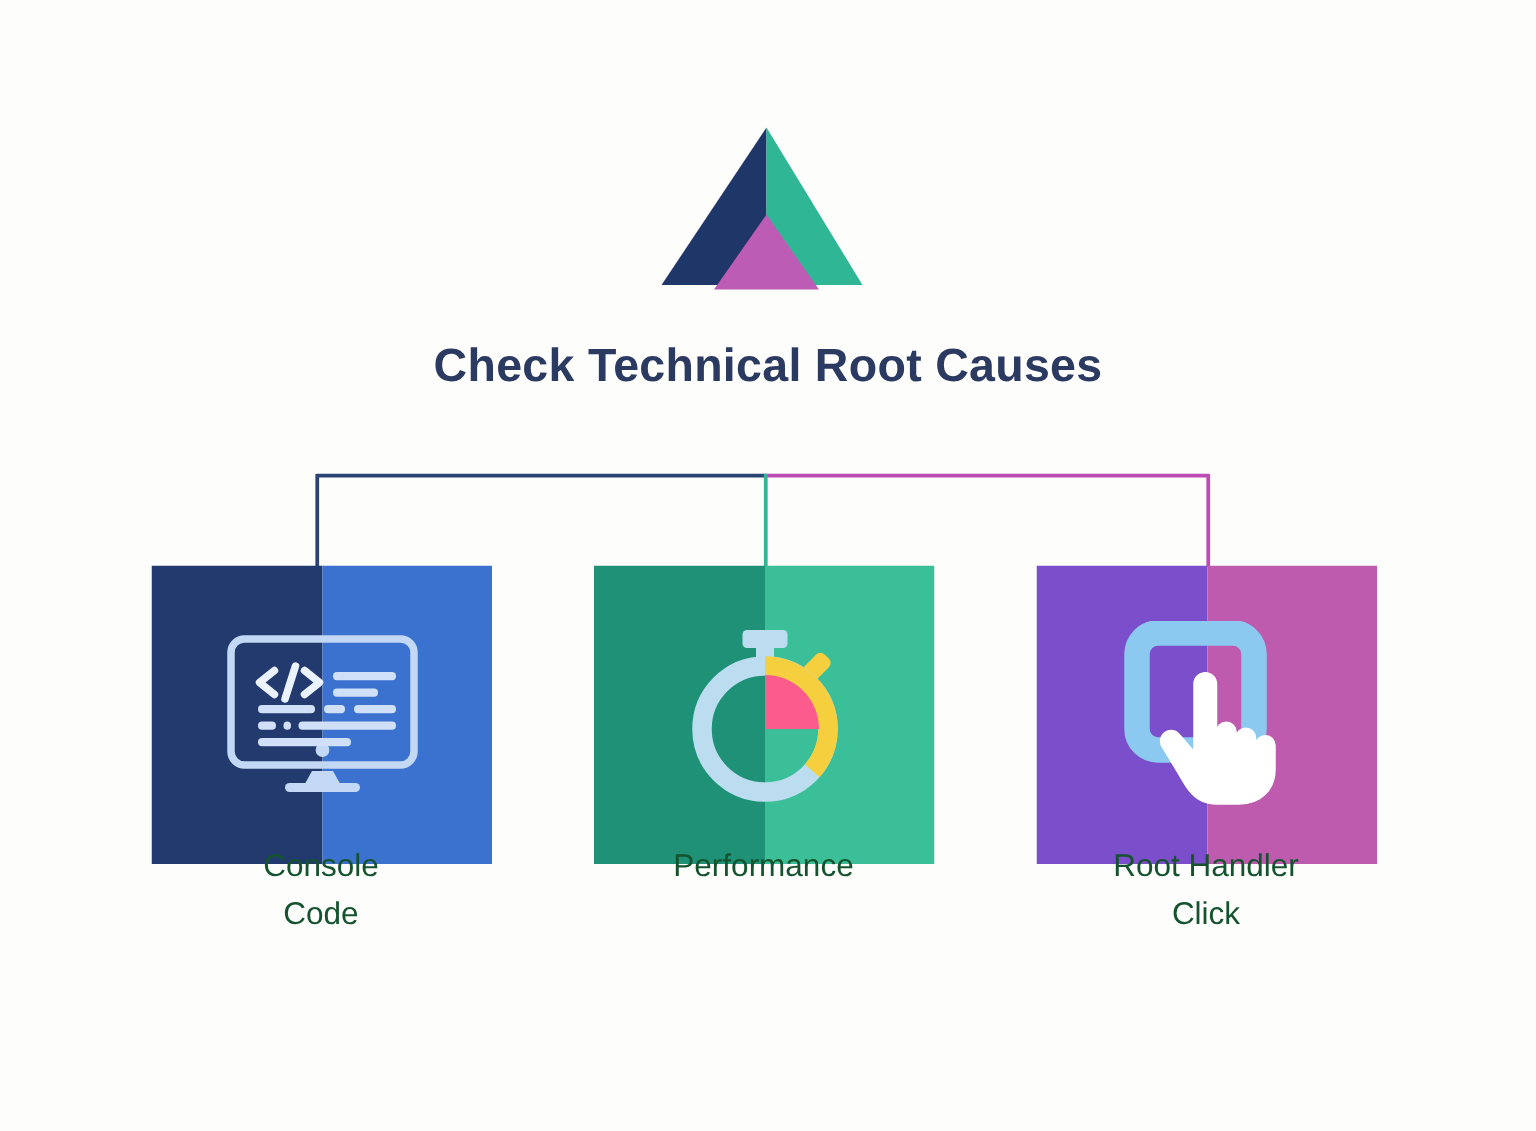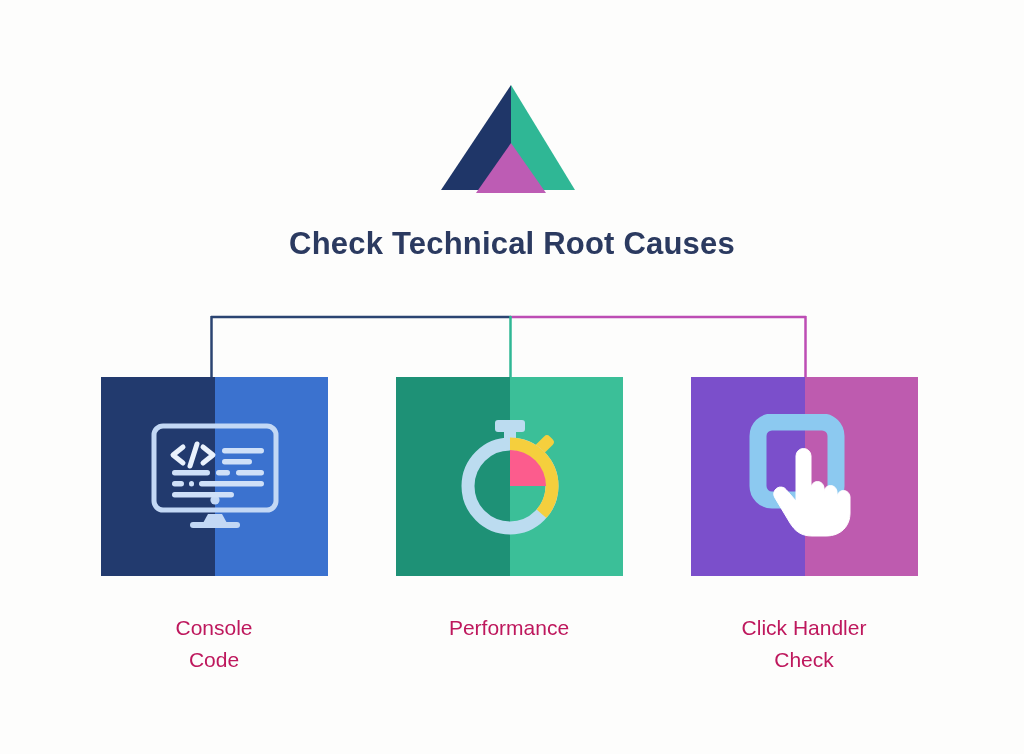--- a/index.html
+++ b/index.html
@@ -83,26 +83,26 @@
     height: 100%;
     display: flex;
     align-items: center;
     justify-content: center;
   }
   .icon-wrap svg { display: block; }
 
   
   .card-label {
     position: absolute;
-    top: 612px;
+    top: 562px;
     width: 280px;
     text-align: center;
     font-size: 21px;
     line-height: 32px;
-    color: #be185d;
+    color: #14532d;
     font-weight: normal;
   }
   .label-1 { left: 74px; }
   .label-2 { left: 369px; }
   .label-3 { left: 664px; }
   .card-label .l2 { display: block; }
 </style>
 </head>
 <body>
 
@@ -219,17 +219,17 @@
   <div class="card-label label-1">
     <span>Console</span>
     <span class="l2">Code</span>
   </div>
 
   <div class="card-label label-2">
     <span>Performance</span>
   </div>
 
   <div class="card-label label-3">
-    <span>Click Handler</span>
-    <span class="l2">Check</span>
+    <span>Root Handler</span>
+    <span class="l2">Click</span>
   </div>
 
 </div>
 
 </body></html>

